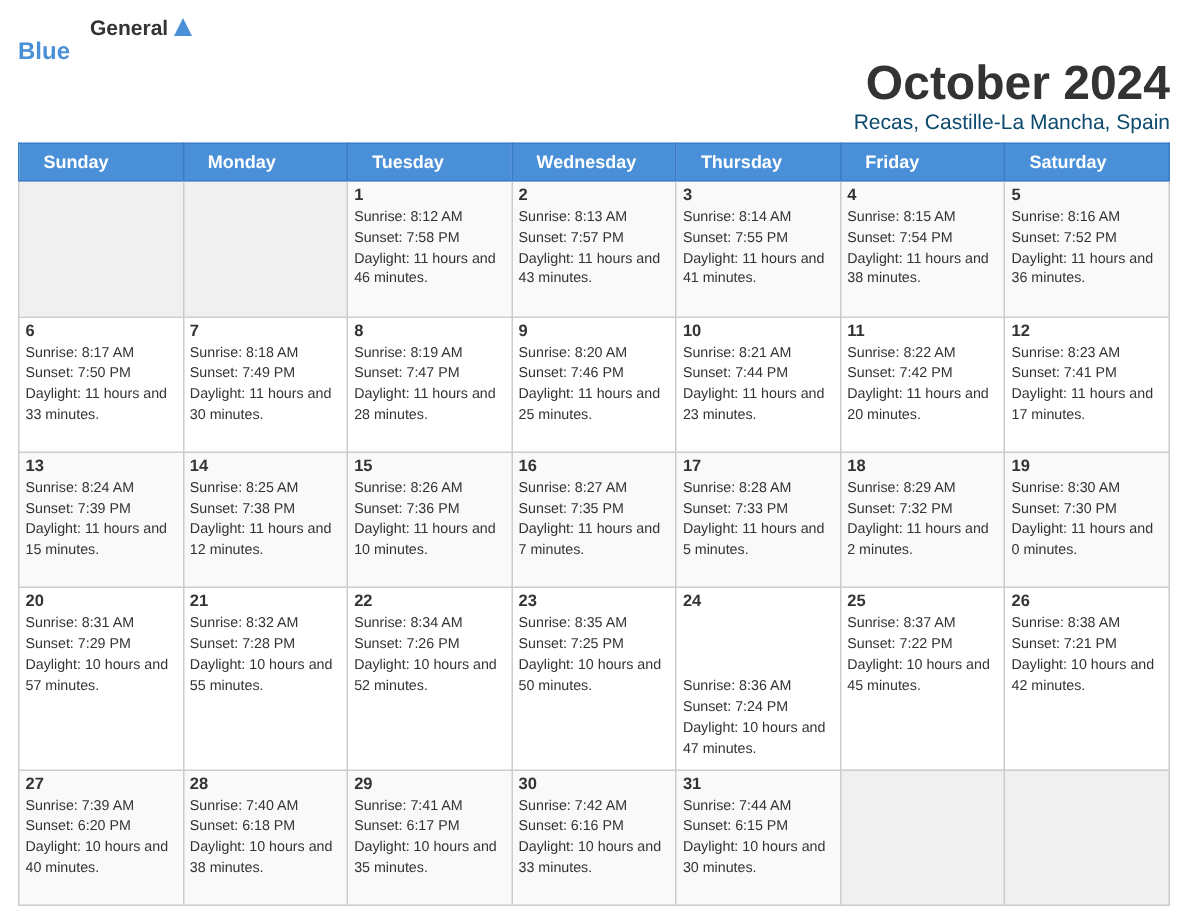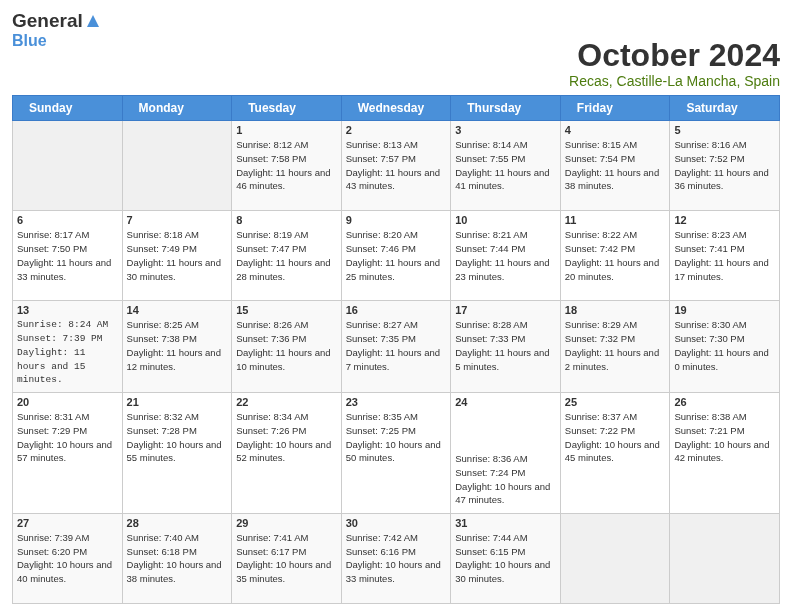--- a/index.html
+++ b/index.html
@@ -24,44 +24,45 @@
       margin-bottom: 6px;
     }
     .logo {
       display: flex;
       flex-direction: column;
       align-items: flex-start;
     }
     .logo-text {
       display: flex;
       align-items: center;
-      font-size: 19px;
+      font-size: 14px;
       font-weight: bold;
       color: #333;
+      margin-left: 48px;
     }
     .logo-general { color: #333; font-weight: bold; }
     .logo-blue { color: #4a90d9; font-weight: bold; }
     .logo-icon {
       width: 16px;
       height: 16px;
       margin-left: 2px;
     }
     .title-area {
       text-align: right;
     }
     .month-title {
       font-size: 32px;
       font-weight: bold;
       color: #333;
       line-height: 1.1;
       margin-top: 28px;
     }
     .location {
       font-size: 14px;
-      color: #4d7c0f;
+      color: #0c4a6e;
     }
     .calendar {
       flex: 1;
       border: 1px solid #ccc;
       border-collapse: collapse;
       width: 100%;
       table-layout: fixed;
     }
     .calendar thead tr th {
       background: #4a90d9;
@@ -206,21 +207,21 @@
           <td>
             <span class="day-number">12</span>
             <div class="day-info" style="white-space: pre-line;">Sunrise: 8:23 AM
 Sunset: 7:41 PM
 Daylight: 11 hours and 17 minutes.</div>
           </td>
         </tr>
         <tr>
           <td>
             <span class="day-number">13</span>
-            <div class="day-info" style="white-space: pre-line; font-family: Liberation Mono, monospace;">Sunrise: 8:24 AM
+            <div class="day-info" style="white-space: pre-line;">Sunrise: 8:24 AM
 Sunset: 7:39 PM
 Daylight: 11 hours and 15 minutes.</div>
           </td>
           <td>
             <span class="day-number">14</span>
             <div class="day-info" style="white-space: pre-line;">Sunrise: 8:25 AM
 Sunset: 7:38 PM
 Daylight: 11 hours and 12 minutes.</div>
           </td>
           <td>

